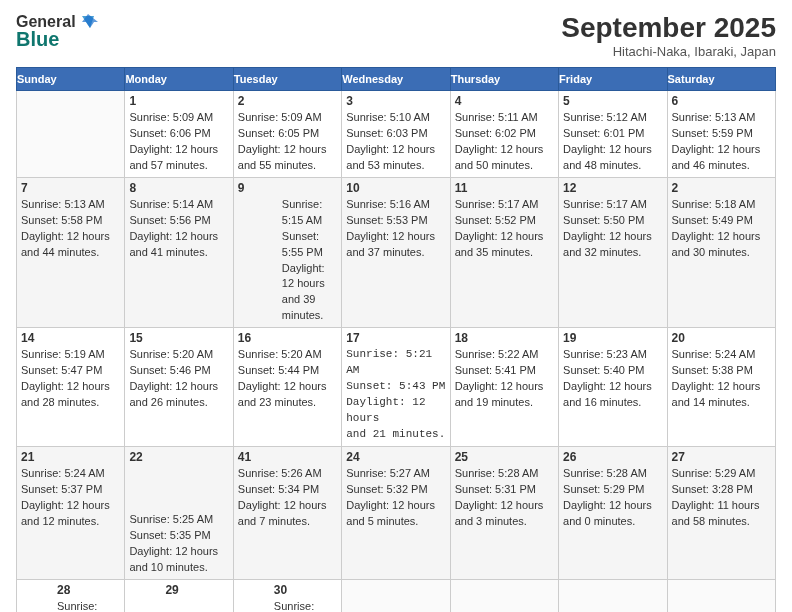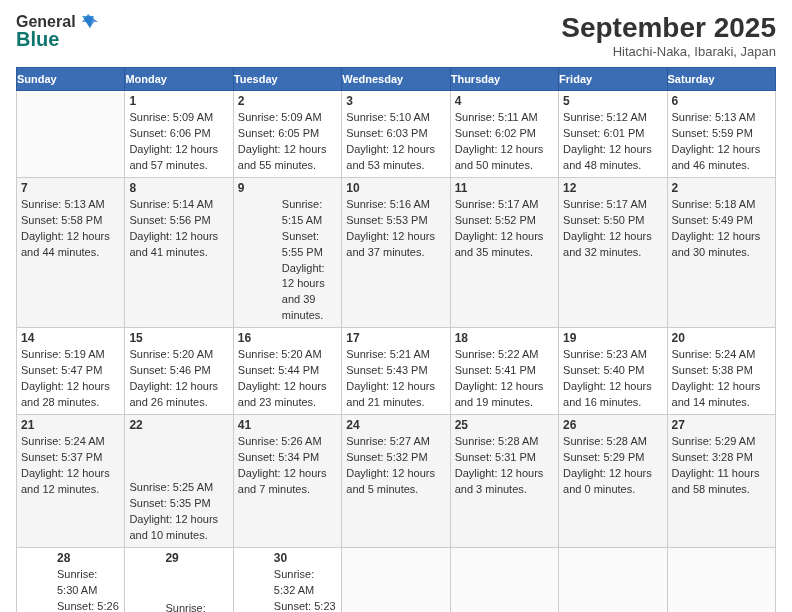--- a/index.html
+++ b/index.html
@@ -239,21 +239,21 @@
           </td>
           <td>
             <span class="day-num">16</span>
             <div class="day-info" style="white-space: pre-line;">Sunrise: 5:20 AM
 Sunset: 5:44 PM
 Daylight: 12 hours
 and 23 minutes.</div>
           </td>
           <td>
             <span class="day-num">17</span>
-            <div class="day-info" style="white-space: pre-line;">Sunrise: 5:21 AM
+            <div class="day-info" style="white-space: pre-line; font-family: Liberation Mono, monospace;">Sunrise: 5:21 AM
 Sunset: 5:43 PM
 Daylight: 12 hours
 and 21 minutes.</div>
           </td>
           <td>
             <span class="day-num">18</span>
             <div class="day-info" style="white-space: pre-line;">Sunrise: 5:22 AM
 Sunset: 5:41 PM
 Daylight: 12 hours
 and 19 minutes.</div>

